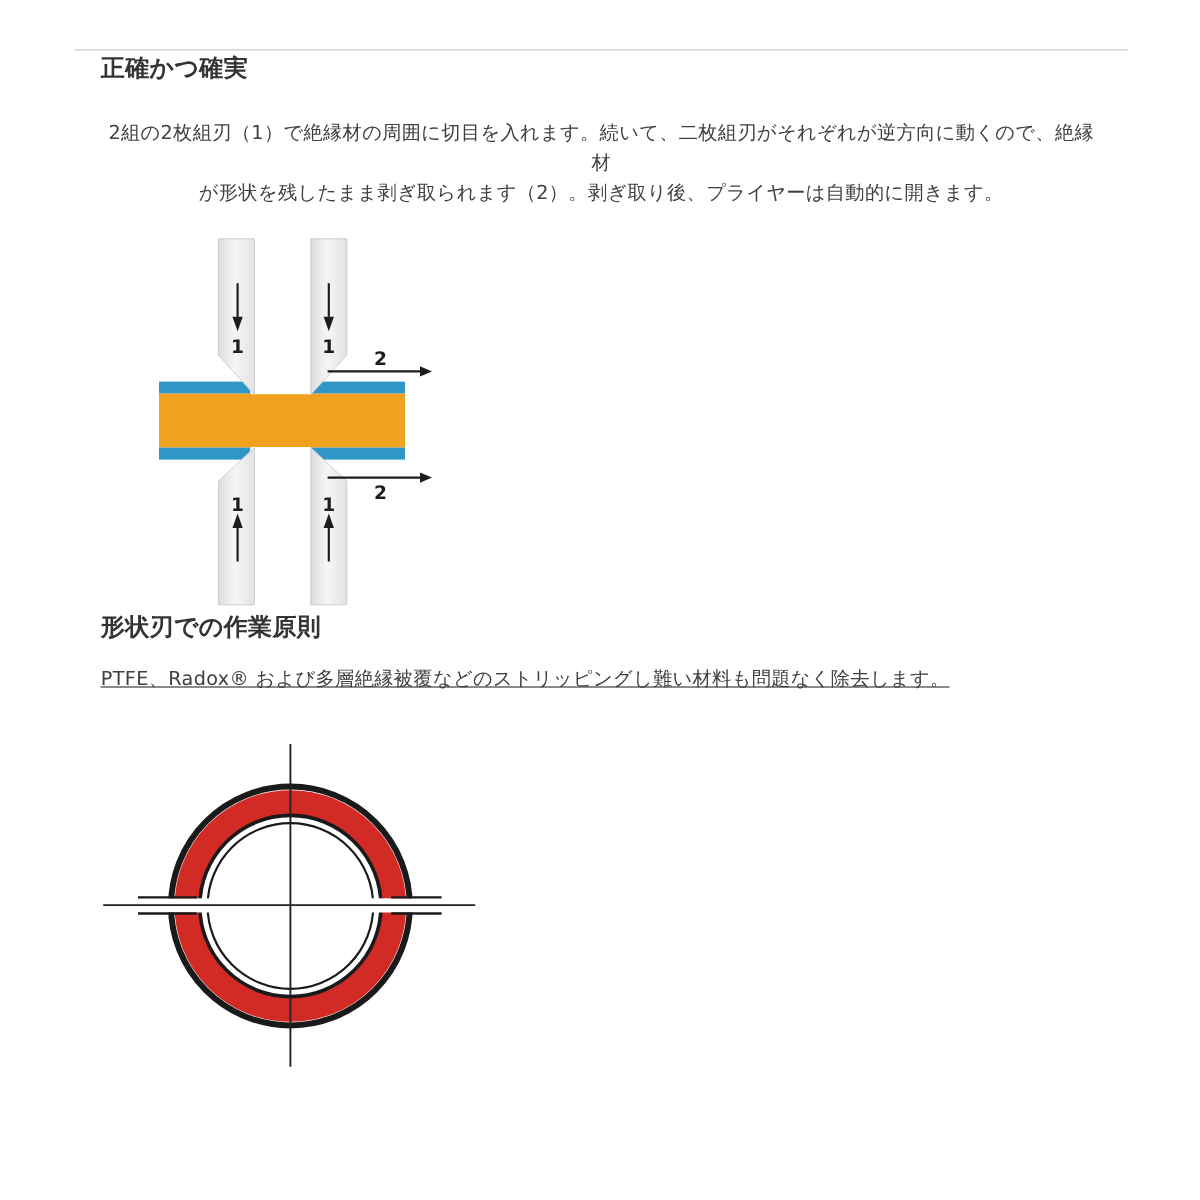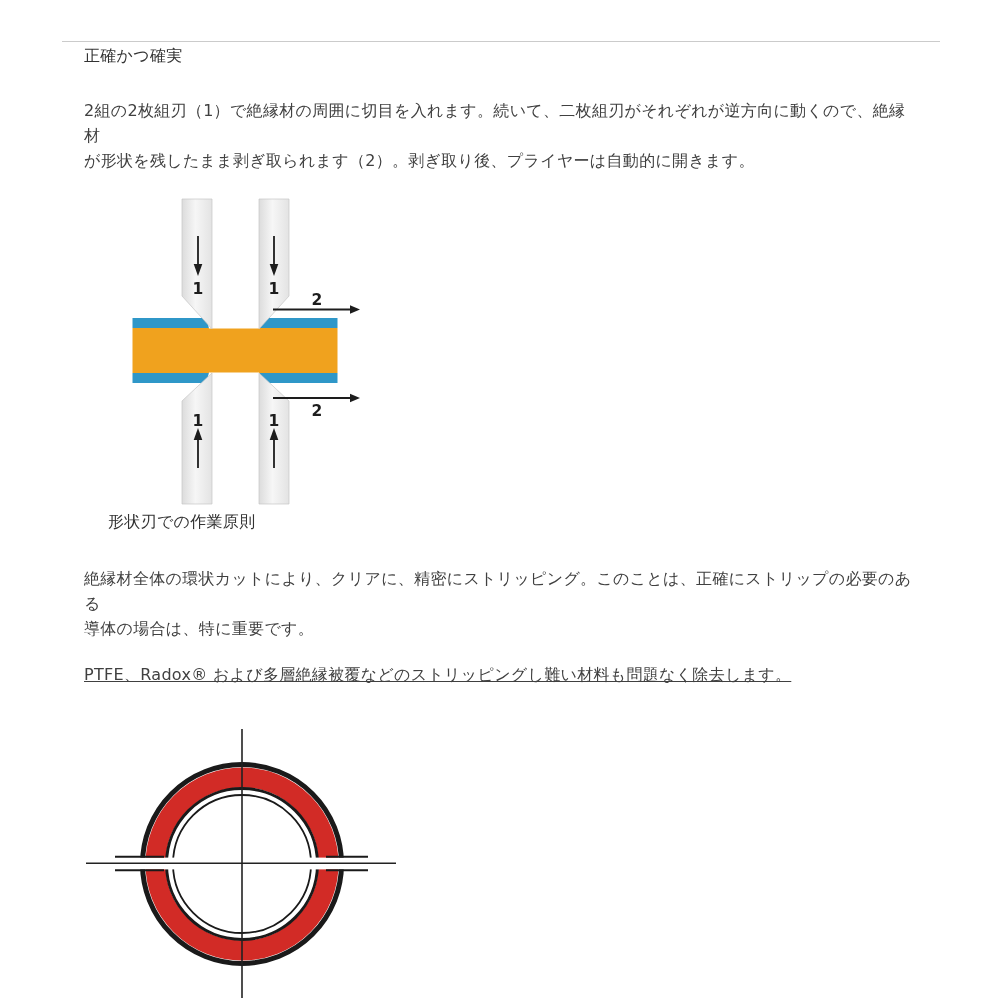--- a/index.html
+++ b/index.html
@@ -1,27 +1,27 @@
 <!DOCTYPE html>
 <html lang="ja"><head>
 <meta charset="utf-8">
 <style>
   html,body{margin:0;padding:0;background:#ffffff;}
   body{width:1000px;height:1000px;position:relative;overflow:hidden;
        font-family:"DejaVu Sans","Liberation Sans",sans-serif;color:#404040;}
   .article{margin-left:62px;margin-top:41px;width:878px;
            border-top:1px solid #cbcbcb;box-sizing:border-box;
            padding-left:22px;padding-right:22px;}
-  h2.hd{font-size:16px;font-weight:normal;color:#333333;margin:0;
+  h2.hd{font-size:20px;font-weight:bold;color:#333333;margin:0;
         line-height:20px;letter-spacing:0.3px;}
   h2.hd.first{margin-top:4px;}
-  h2.hd.second{margin-top:1px;margin-left:24px;}
+  h2.hd.second{margin-top:1px;}
   p.body{font-size:16px;line-height:25px;letter-spacing:0.3px;margin:0;
          color:#404040;white-space:pre-line;}
-  p.p1{margin-top:32px;}
+  p.p1{margin-top:32px;text-align:center;}
   p.p2{margin-top:34px;}
   p.p3{margin-top:21px;text-decoration:underline;}
   svg.diag{display:block;}
   svg.diag1{margin:23px 0 0 46px;}
   svg.diag2{margin:32px 0 0 -4px;}
   text.num{font-family:"DejaVu Sans","Liberation Sans",sans-serif;
            font-weight:bold;font-size:15.5px;fill:#1d1d1d;text-anchor:middle;}
 </style>
 </head>
 <body>
@@ -82,22 +82,20 @@
     <text class="num" x="187" y="108.5">2</text>
     <g>
       <line x1="143" y1="202" x2="220" y2="202" stroke="#1d1d1d" stroke-width="1.8"></line>
       <polygon points="220,197.8 220,206.2 230,202" fill="#1d1d1d"></polygon>
     </g>
     <text class="num" x="187" y="220">2</text>
   </svg>
 
   <h2 class="hd second">形状刃での作業原則</h2>
 
-  <p class="body p2">絶縁材全体の環状カットにより、クリアに、精密にストリッピング。このことは、正確にストリップの必要のある
-導体の場合は、特に重要です。</p>
 
   <p class="body p3">PTFE、Radox® および多層絶縁被覆などのストリッピングし難い材料も問題なく除去します。</p>
 
   <svg class="diag diag2" width="330" height="290" viewBox="0 0 330 290">
 
     <circle cx="162" cy="145" r="86.5" fill="none" stroke-width="20" stroke="#d22b26"></circle>
     <circle cx="162" cy="145" r="99.5" fill="none" stroke="#1a1a1a" stroke-width="5"></circle>
     <circle cx="162" cy="145" r="75.5" fill="none" stroke="#1a1a1a" stroke-width="3"></circle>
     <circle cx="162" cy="145" r="69" fill="none" stroke="#1a1a1a" stroke-width="1.8"></circle>
 

